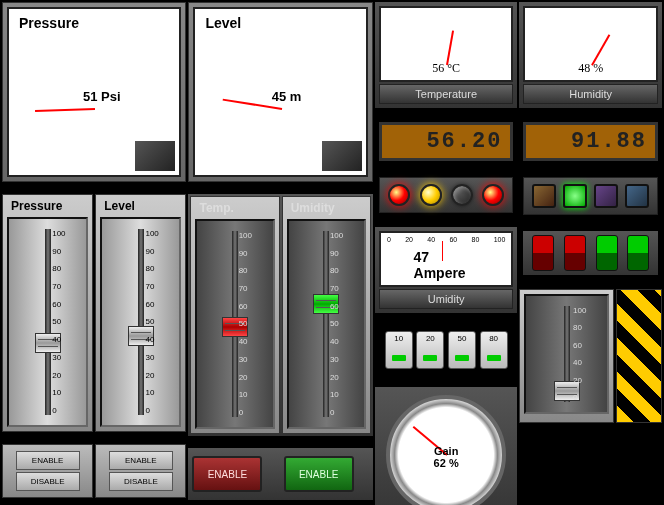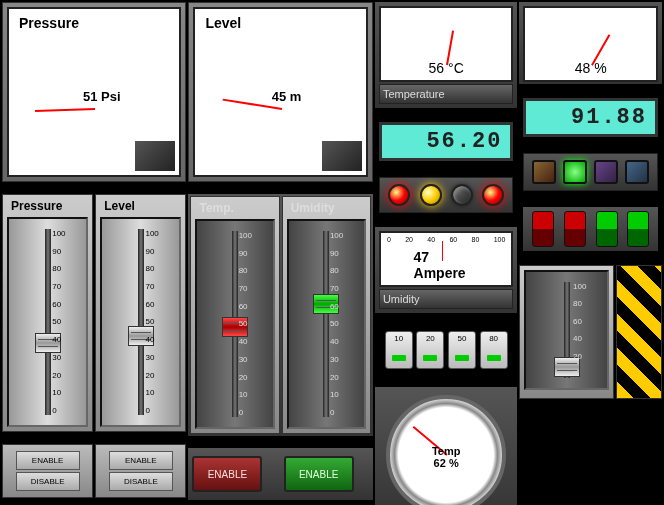--- a/index.html
+++ b/index.html
@@ -8,26 +8,26 @@
   .panel { background: linear-gradient(to bottom, #888, #666); border: 1px solid #333; position: relative; }
   .panel-dark { background: linear-gradient(to bottom, #555, #333); }
   
   .gauge-box { background: #fff; border: 2px solid #222; position: relative; height: 170px; margin: 4px; }
   .gauge-title { position: absolute; top: 6px; left: 10px; font-weight: bold; font-size: 14px; }
   .gauge-center-label { position: absolute; top: 50%; left: 50%; transform: translate(-30%, -20%); font-weight: bold; font-size: 13px; z-index: 3; text-align: center; }
   .gauge-needle { position: absolute; left: 50%; top: 60%; width: 2px; height: 60px; background: red; transform-origin: top center; z-index: 2; }
   .gauge-corner { position: absolute; bottom: 4px; right: 4px; width: 40px; height: 30px; background: linear-gradient(135deg,#555,#222); }
   
   .mini-gauge { background: #fff; border: 2px solid #222; height: 76px; margin: 4px 4px 2px 4px; position: relative; }
-  .mini-gauge-val { position: absolute; bottom: 4px; left: 50%; transform: translateX(-50%); font-size: 14px; }
+  .mini-gauge-val { position: absolute; bottom: 4px; left: 50%; transform: translateX(-50%); font-size: 12px; font-family: Liberation Serif, serif; }
   .mini-needle { position: absolute; left: 50%; bottom: 15px; width: 1.5px; height: 35px; background: red; transform-origin: bottom center; }
   
-  .label-bar { background: linear-gradient(to bottom,#666,#333); color: #ddd; font-size: 11px; padding: 3px; margin: 0 4px 4px 4px; border: 1px solid #222; }
-  
-  .lcd { background: #5eead4; color: #222; font-family: 'Courier New', monospace; font-weight: bold; font-size: 22px; text-align: right; padding: 4px 8px; margin: 2px 4px; border: 3px solid #333; letter-spacing: 2px; }
+  .label-bar { background: linear-gradient(to bottom,#666,#333); color: #ddd; text-align: center; font-size: 11px; padding: 3px; margin: 0 4px 4px 4px; border: 1px solid #222; }
+  
+  .lcd { background: #a16207; color: #222; font-family: 'Courier New', monospace; font-weight: bold; font-size: 22px; text-align: right; padding: 4px 8px; margin: 2px 4px; border: 3px solid #333; letter-spacing: 2px; }
   
   .led-row { display: flex; justify-content: space-around; padding: 6px 4px; background: linear-gradient(to bottom,#555,#333); margin: 2px 4px; border: 1px solid #222; }
   .led { width: 22px; height: 22px; border-radius: 50%; border: 2px solid #222; box-shadow: inset 2px 2px 4px rgba(255,255,255,0.4), 0 0 4px rgba(0,0,0,0.5); }
   .led-red-on { background: radial-gradient(circle at 35% 35%, #ff8, #f00, #800); box-shadow: 0 0 8px #f00; }
   .led-yellow-on { background: radial-gradient(circle at 35% 35%, #ffc, #fc0, #a80); box-shadow: 0 0 8px #fc0; }
   .led-off { background: radial-gradient(circle at 35% 35%, #555, #222); }
   
   .sq-led { width: 24px; height: 24px; border: 2px solid #111; border-radius: 3px; }
   .sq-brown { background: linear-gradient(135deg,#863,#421); }
   .sq-green-on { background: radial-gradient(circle,#8f8,#0a0); box-shadow: 0 0 6px #0f0; }
@@ -251,33 +251,34 @@
         </div>
       <div class="switch">
           <span>80</span>
           <div class="switch-led"></div>
         </div>
     </div>
     <div class="panel-dark" style="padding:2px;">
       <div class="round-gauge">
         <div class="round-needle" style="transform:rotate(130deg);"></div>
         <div class="round-center">
-          <div>Temp</div>
+          <div>Gain</div>
           <div>62 %</div>
         </div>
       </div>
     </div>
   </div>
 
   <div class="col" style="width:143px;">
     <div class="panel-dark">
       <div class="mini-gauge">
         <div class="mini-needle" style="transform:rotate(30deg);"></div>
         <div class="mini-gauge-val">48 %</div>
       </div>
+      <div class="label-bar">Humidity</div>
     </div>
     <div class="lcd">91.88</div>
     <div class="led-row">
       <div class="sq-led sq-brown"></div>
       <div class="sq-led sq-green-on"></div>
       <div class="sq-led sq-purple"></div>
       <div class="sq-led sq-blue"></div>
     </div>
     <div class="switch-row panel-dark">
       <div class="rocker rocker-red"></div>

